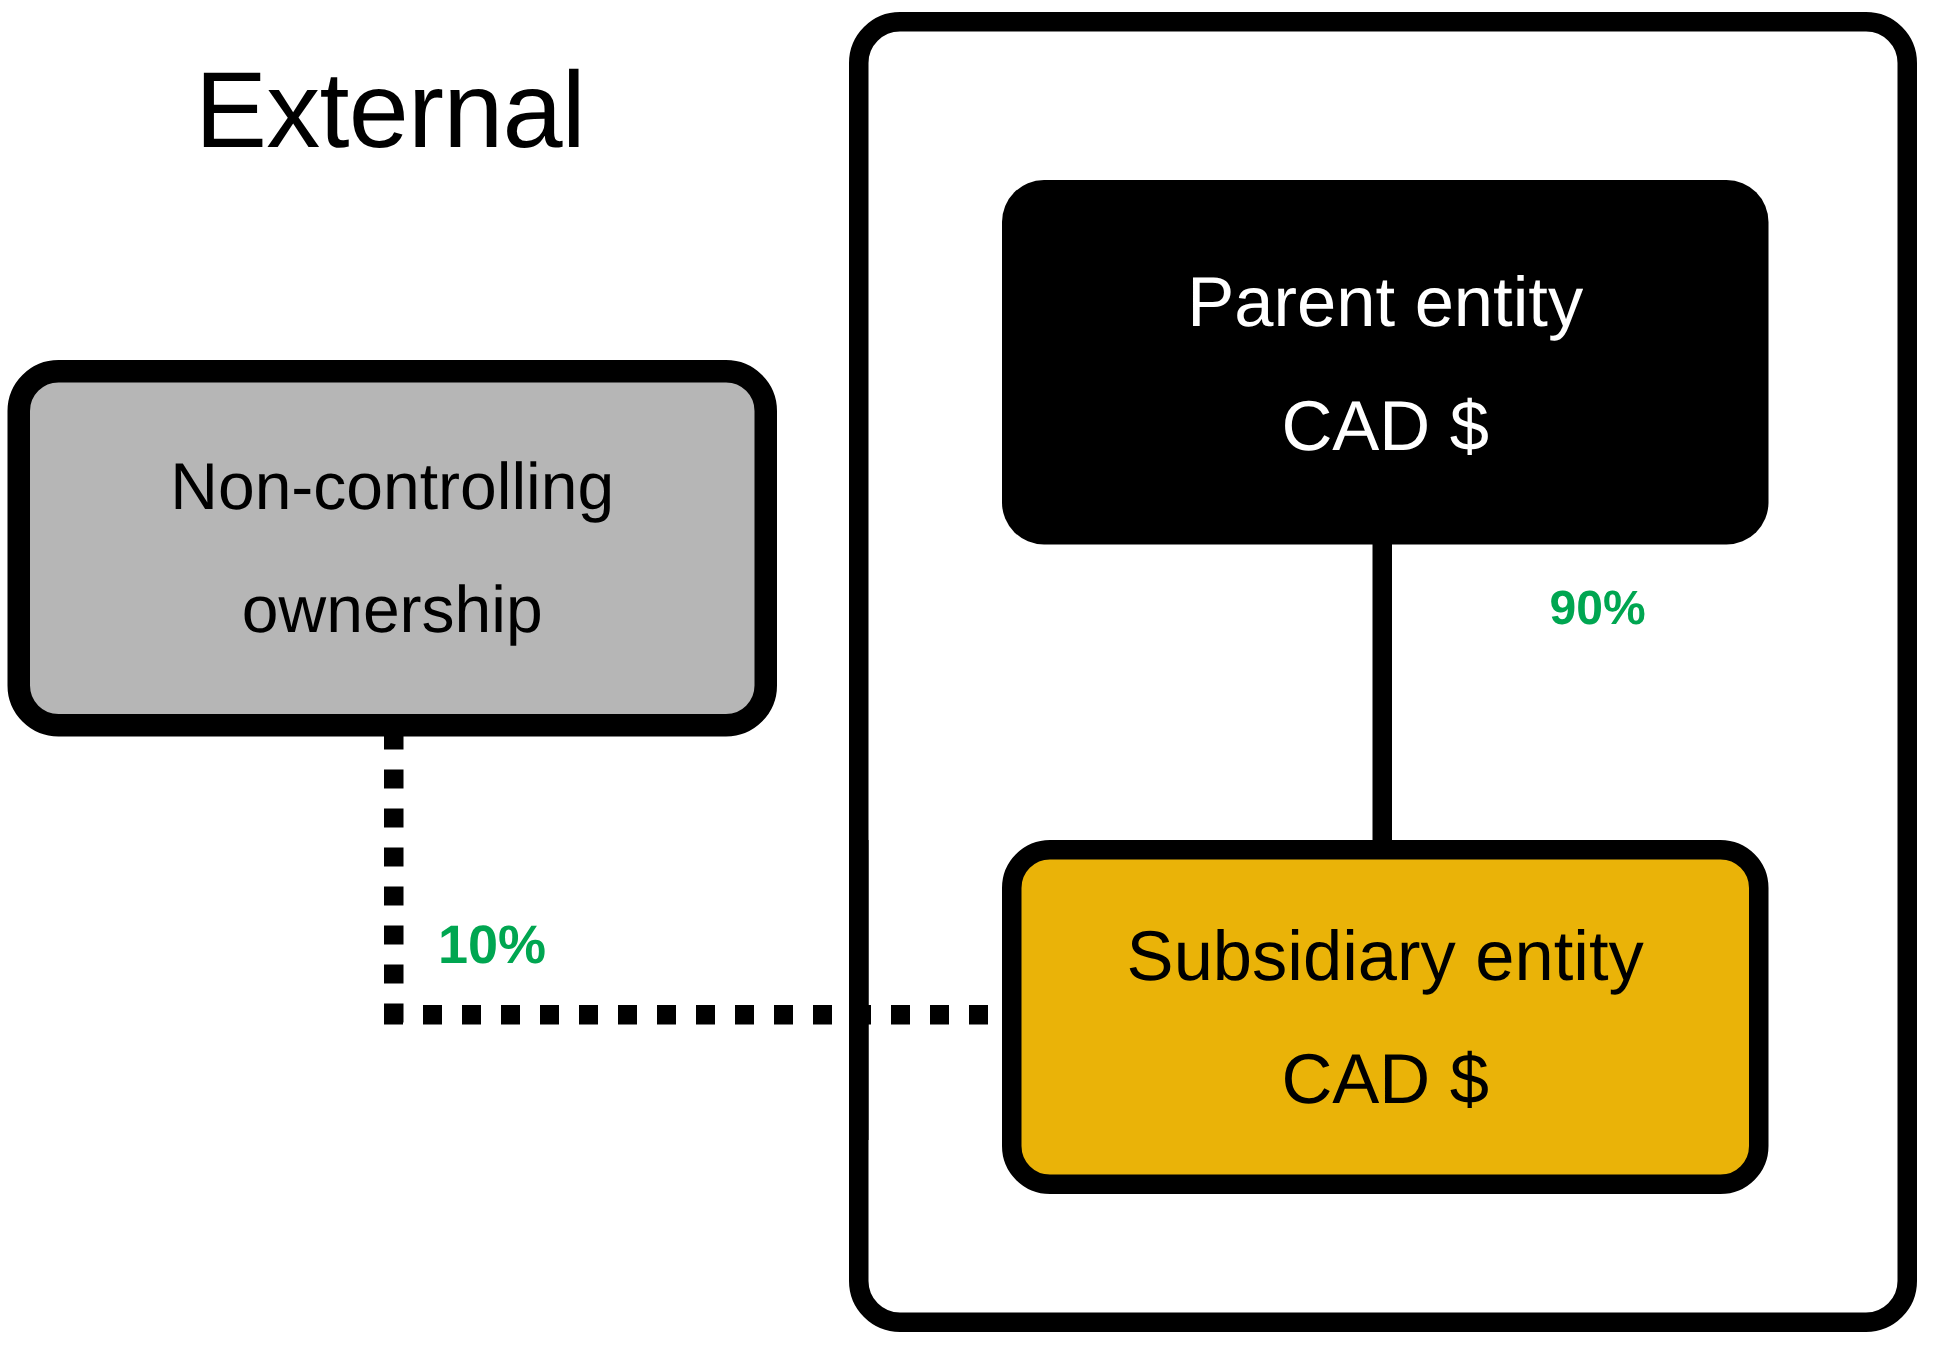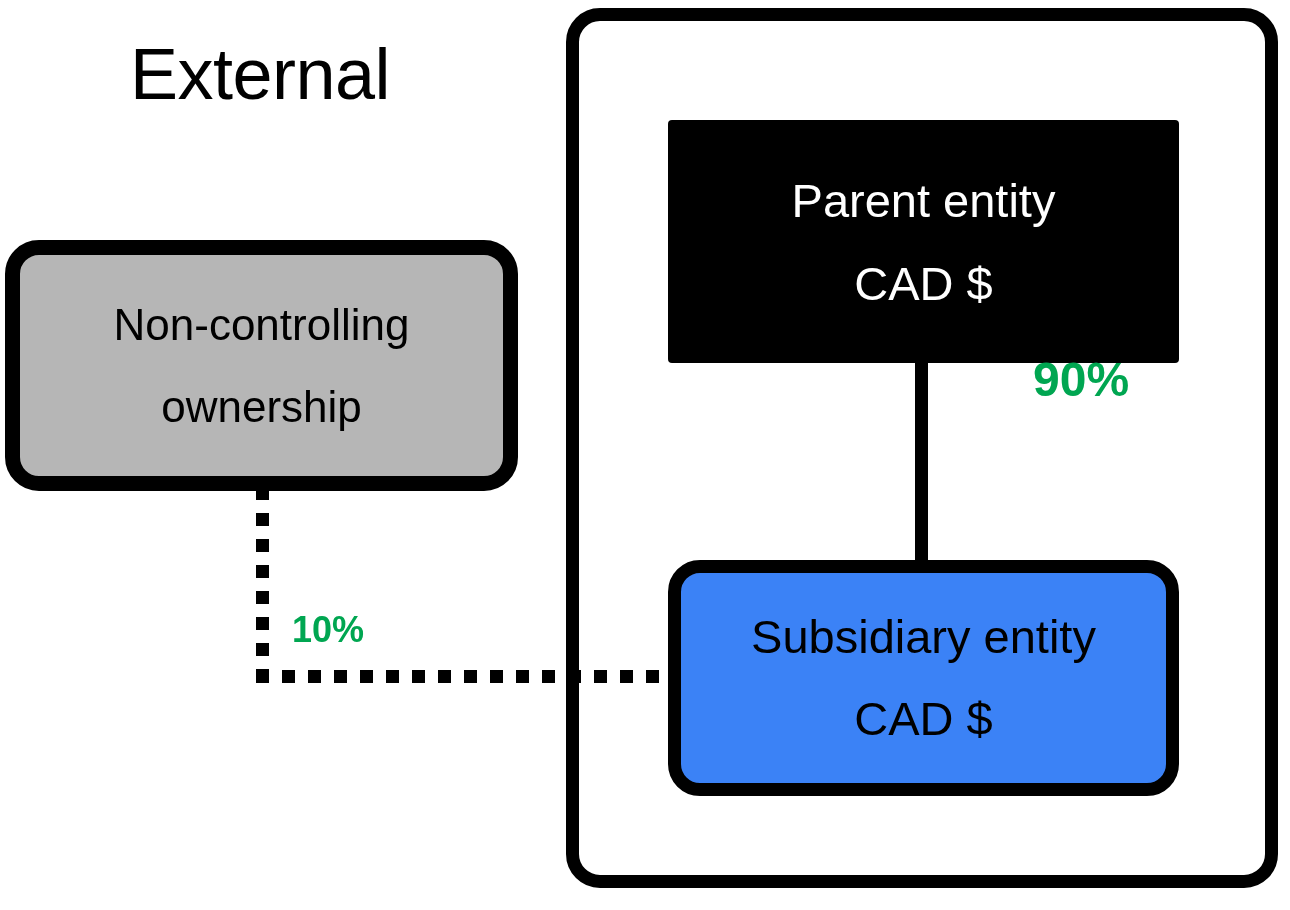--- a/index.html
+++ b/index.html
@@ -56,36 +56,36 @@
     justify-content: center;
     text-align: center;
   }
 
   .parent-box {
     left: 668px;
     top: 120px;
     width: 511px;
     height: 243px;
     background: #000000;
-    border-radius: 4px;
+    border-radius: 28px;
     color: #ffffff;
   }
   .parent-box .line {
     font-size: 47px;
     line-height: 57px;
     color: #ffffff;
   }
   .parent-box .line.first { margin-bottom: 26px; }
 
   .sub-box {
     left: 668px;
     top: 560px;
     width: 511px;
     height: 236px;
-    background: #3b82f6;
+    background: #eab308;
     border: 13px solid #000000;
     border-radius: 32px;
     color: #000000;
   }
   .sub-box .line {
     font-size: 47px;
     line-height: 56px;
     color: #000000;
   }
   .sub-box .line.first { margin-bottom: 26px; }
@@ -153,22 +153,22 @@
 
   
   .pct {
     position: absolute;
     font-weight: bold;
     color: #00a651;
     white-space: nowrap;
   }
   .pct-90 {
     left: 1033px;
-    top: 354px;
-    font-size: 48px;
+    top: 379px;
+    font-size: 32px;
     line-height: 52px;
   }
   .pct-10 {
     left: 292px;
     top: 604px;
     font-size: 36px;
     line-height: 52px;
   }
 </style>
 </head>

